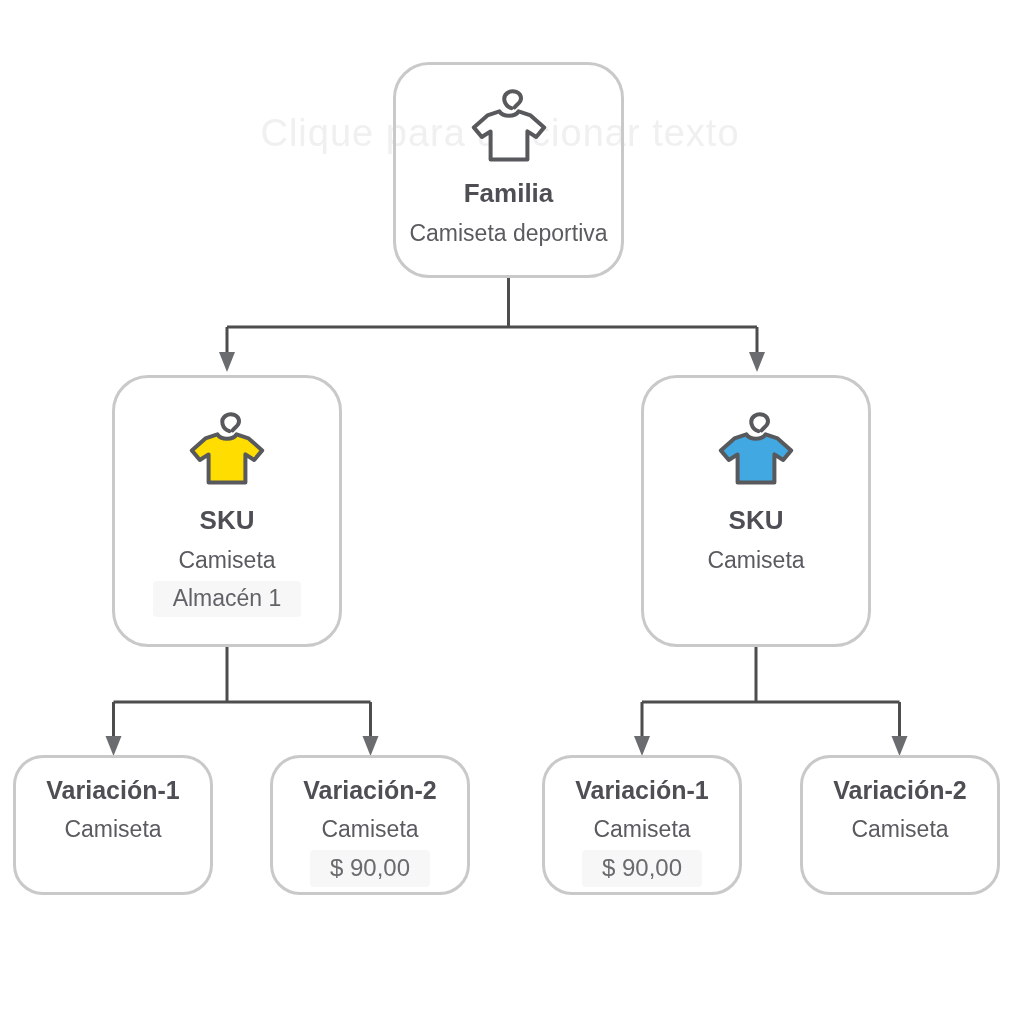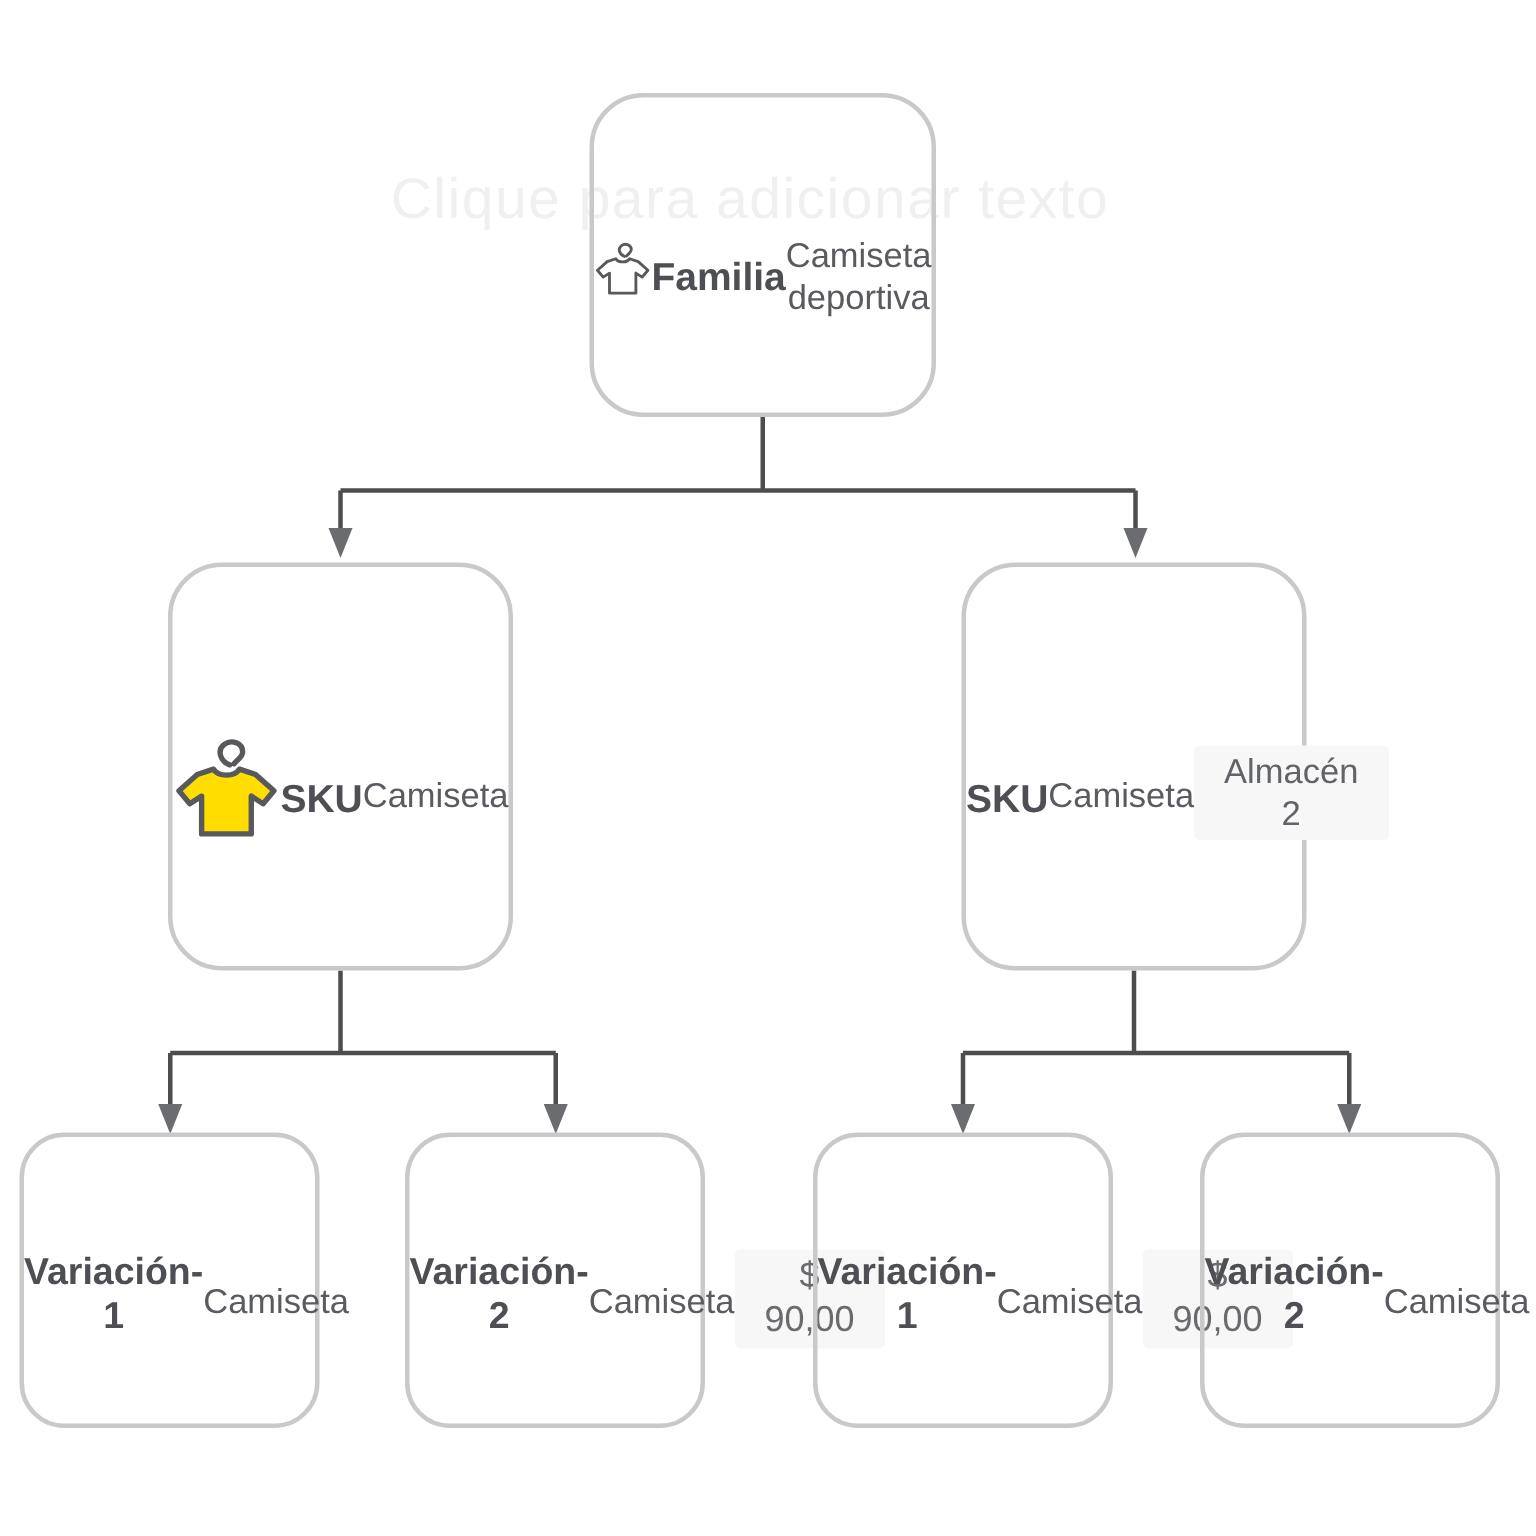--- a/index.html
+++ b/index.html
@@ -8,28 +8,28 @@
     font-family:"Liberation Sans",sans-serif;overflow:hidden;
   }
   .watermark{
     position:absolute;top:112px;left:0;width:1000px;text-align:center;
     font-size:38px;color:#f0f0f0;letter-spacing:1px;user-select:none;
     z-index:0;font-weight:400;
   }
   .connectors{position:absolute;left:0;top:0;z-index:1;}
   .node{
     position:absolute;border:3px solid #c9c9c9;border-radius:36px;
-    display:flex;flex-direction:row;align-items:center;box-sizing:border-box;
+    display:flex;flex-direction:column;align-items:center;box-sizing:border-box;
     z-index:2;text-align:center;background:transparent;
   }
   .node-family{left:393px;top:62px;width:231px;height:216px;padding-top:18px;}
   .node-sku{top:375px;width:230px;height:272px;padding-top:28px;}
   .node-sku-1{left:112px;}
   .node-sku-2{left:641px;}
-  .node-var{top:755px;width:200px;height:197px;border-radius:30px;padding-top:18px;}
+  .node-var{top:755px;width:200px;height:140px;border-radius:30px;padding-top:18px;}
   .node-var-1{left:13px;}
   .node-var-2{left:270px;}
   .node-var-3{left:542px;}
   .node-var-4{left:800px;}
   .title{font-weight:bold;font-size:26px;color:#4e4f54;line-height:1.15;}
   .node-var .title{font-size:25px;}
   .sub{font-size:23px;color:#5a5b60;margin-top:11px;line-height:1.2;}
   .band{
     background:#f7f7f7;border-radius:4px;padding:4px 20px;margin-top:7px;
     font-size:23px;color:#626368;line-height:1.2;
@@ -76,30 +76,30 @@
     <div class="sub">Camiseta deportiva</div>
   </div>
 
   <div class="node node-sku node-sku-1">
     <svg class="shirt-icon" width="80" height="84" viewBox="0 0 100 100">
       <path class="outline" d="M53 29 C44 26 41 15 48 10 C55 5 65 9 65 17 C65 22 60 24 57 28" fill="none" stroke-width="5" stroke-linecap="round"></path>
       <path class="outline" d="M38 33 A13 9 0 0 0 62 33 L77 38 L94 53 L84 65 L73 58 L73 93 L27 93 L27 58 L16 65 L6 53 L23 38 Z" stroke-width="5" stroke-linejoin="round" fill="#ffdd00"></path>
     </svg>
     <div class="title">SKU</div>
     <div class="sub">Camiseta</div>
+    <div class="band">Almacén 1</div>
   </div>
 
   <div class="node node-sku node-sku-2">
     <svg class="shirt-icon" width="80" height="84" viewBox="0 0 100 100">
       <path class="outline" d="M53 29 C44 26 41 15 48 10 C55 5 65 9 65 17 C65 22 60 24 57 28" fill="none" stroke-width="5" stroke-linecap="round"></path>
       <path class="outline" d="M38 33 A13 9 0 0 0 62 33 L77 38 L94 53 L84 65 L73 58 L73 93 L27 93 L27 58 L16 65 L6 53 L23 38 Z" stroke-width="5" stroke-linejoin="round" fill="#41a8e1"></path>
     </svg>
     <div class="title">SKU</div>
     <div class="sub">Camiseta</div>
-    <div class="band">Almacén 2</div>
   </div>
 
   <div class="node node-var node-var-1">
     <div class="title">Variación-1</div>
     <div class="sub">Camiseta</div>
   </div>
 
   <div class="node node-var node-var-2">
     <div class="title">Variación-2</div>
     <div class="sub">Camiseta</div>

